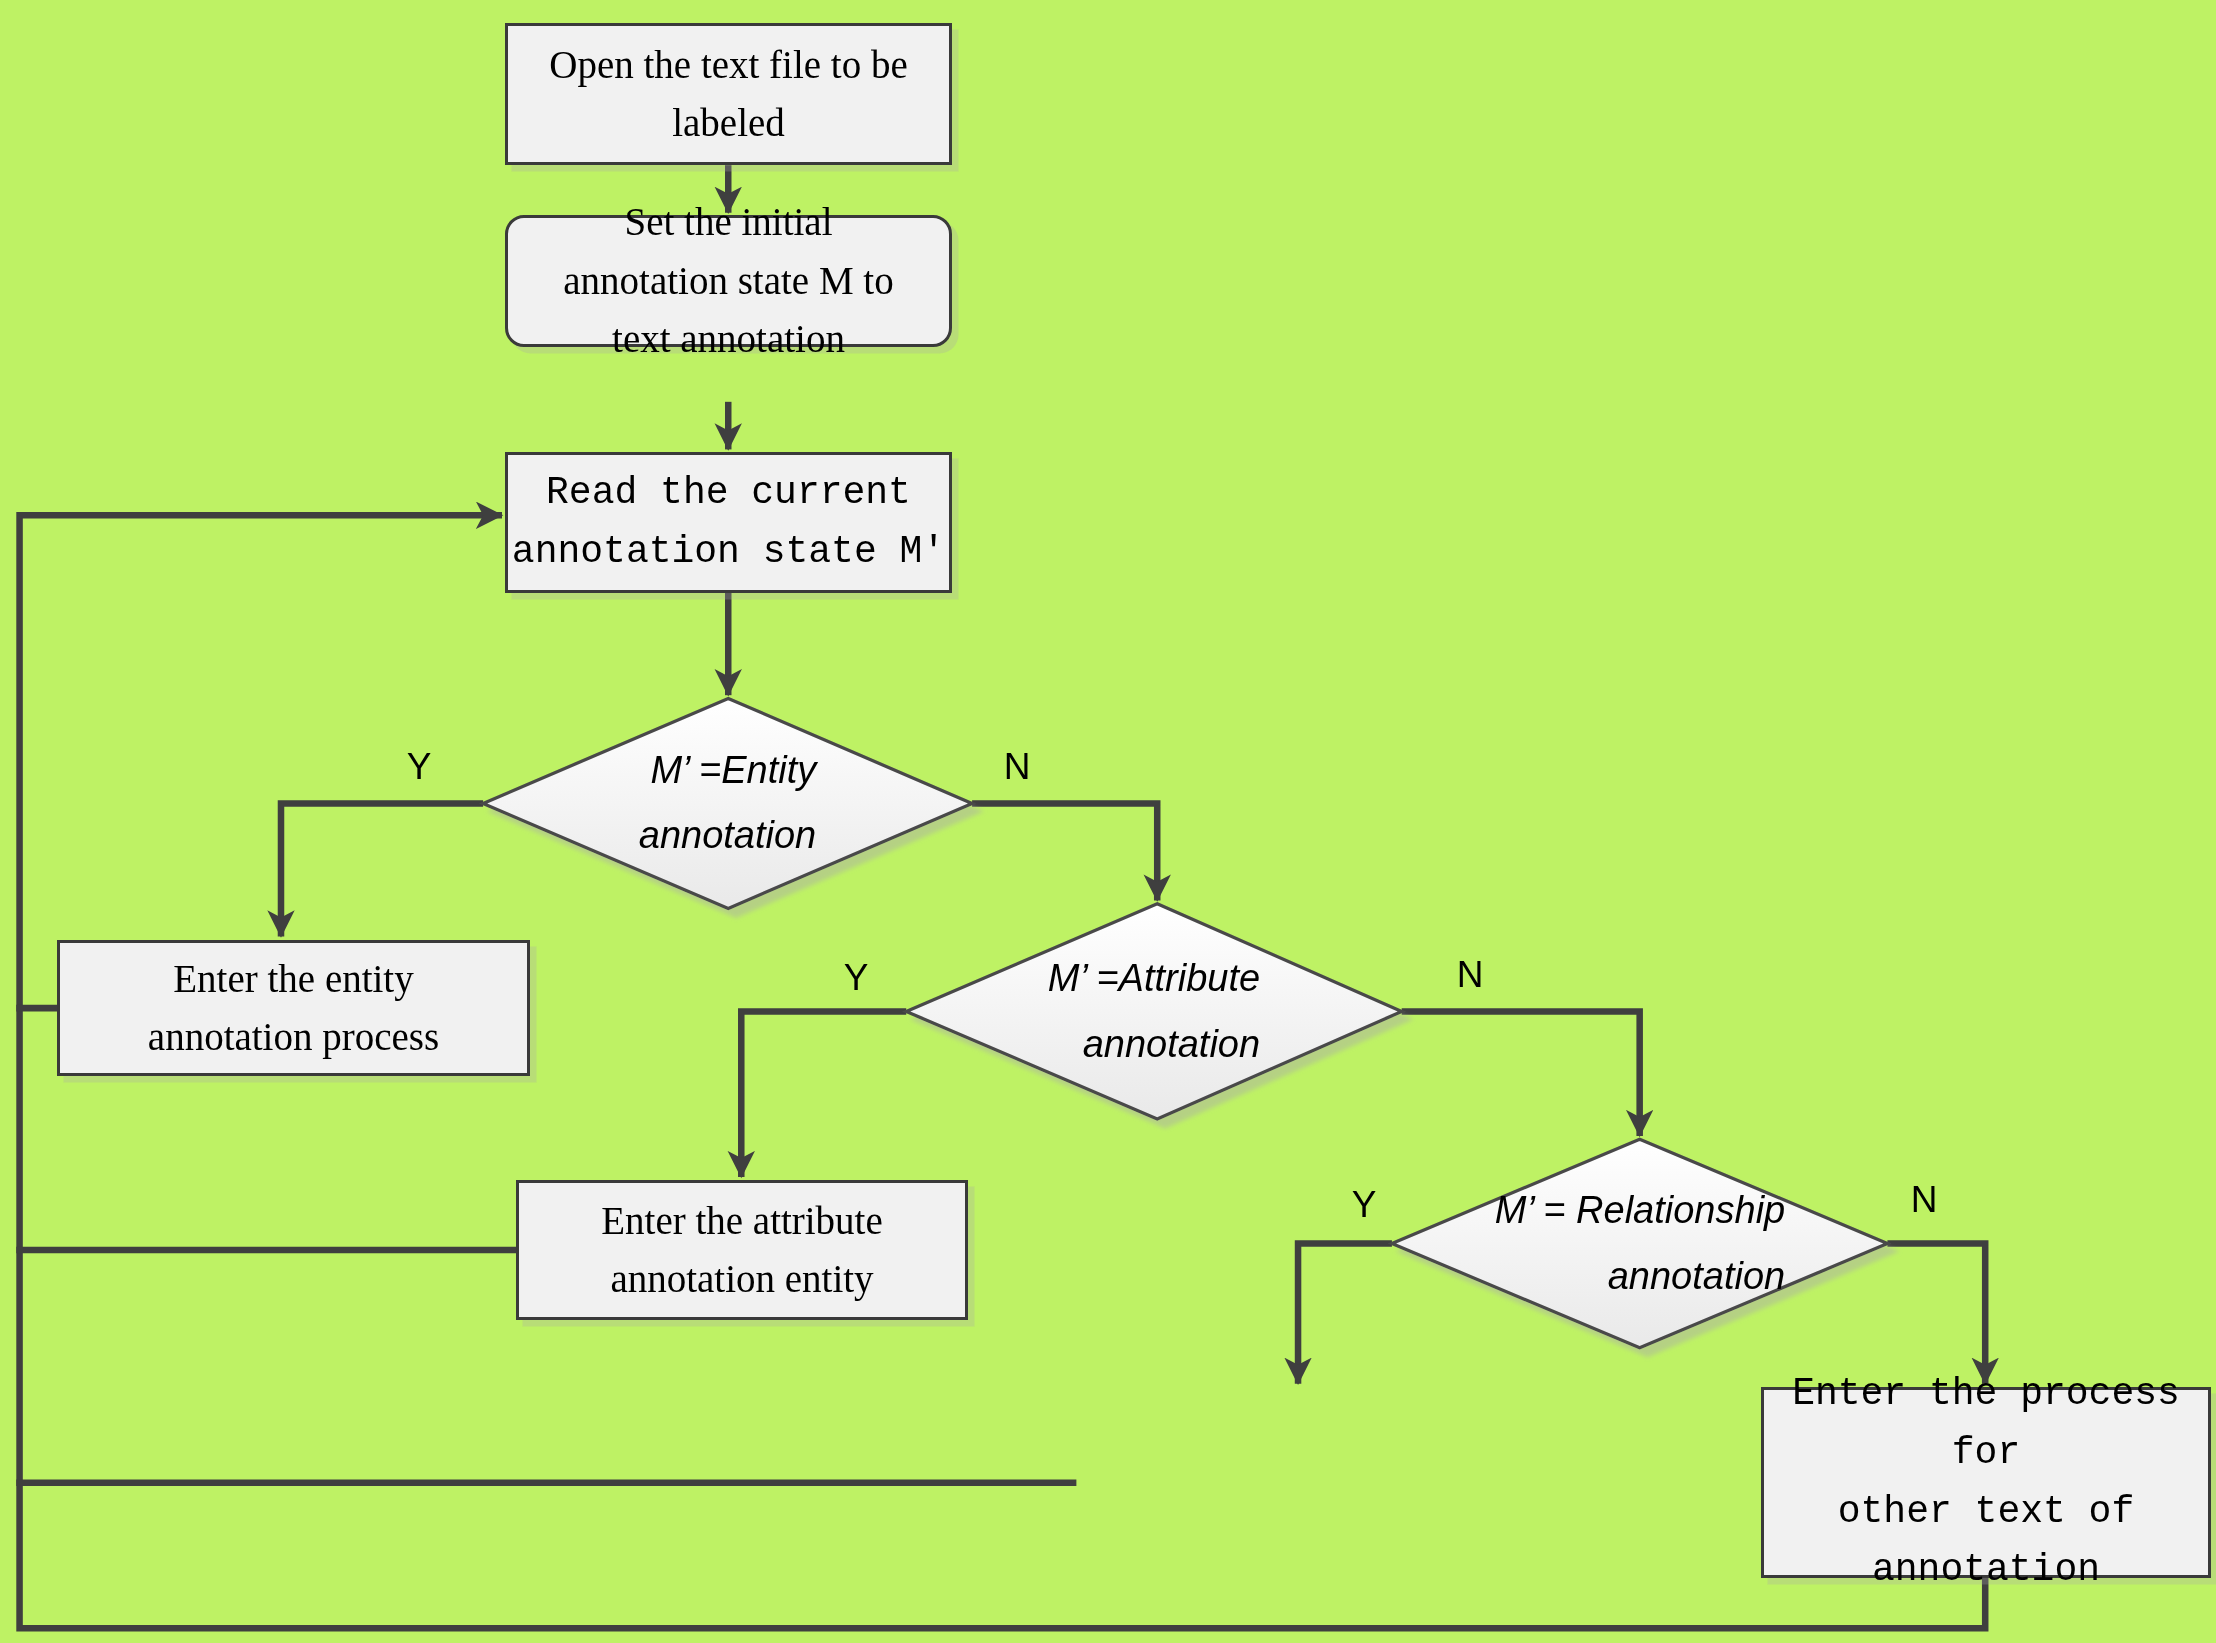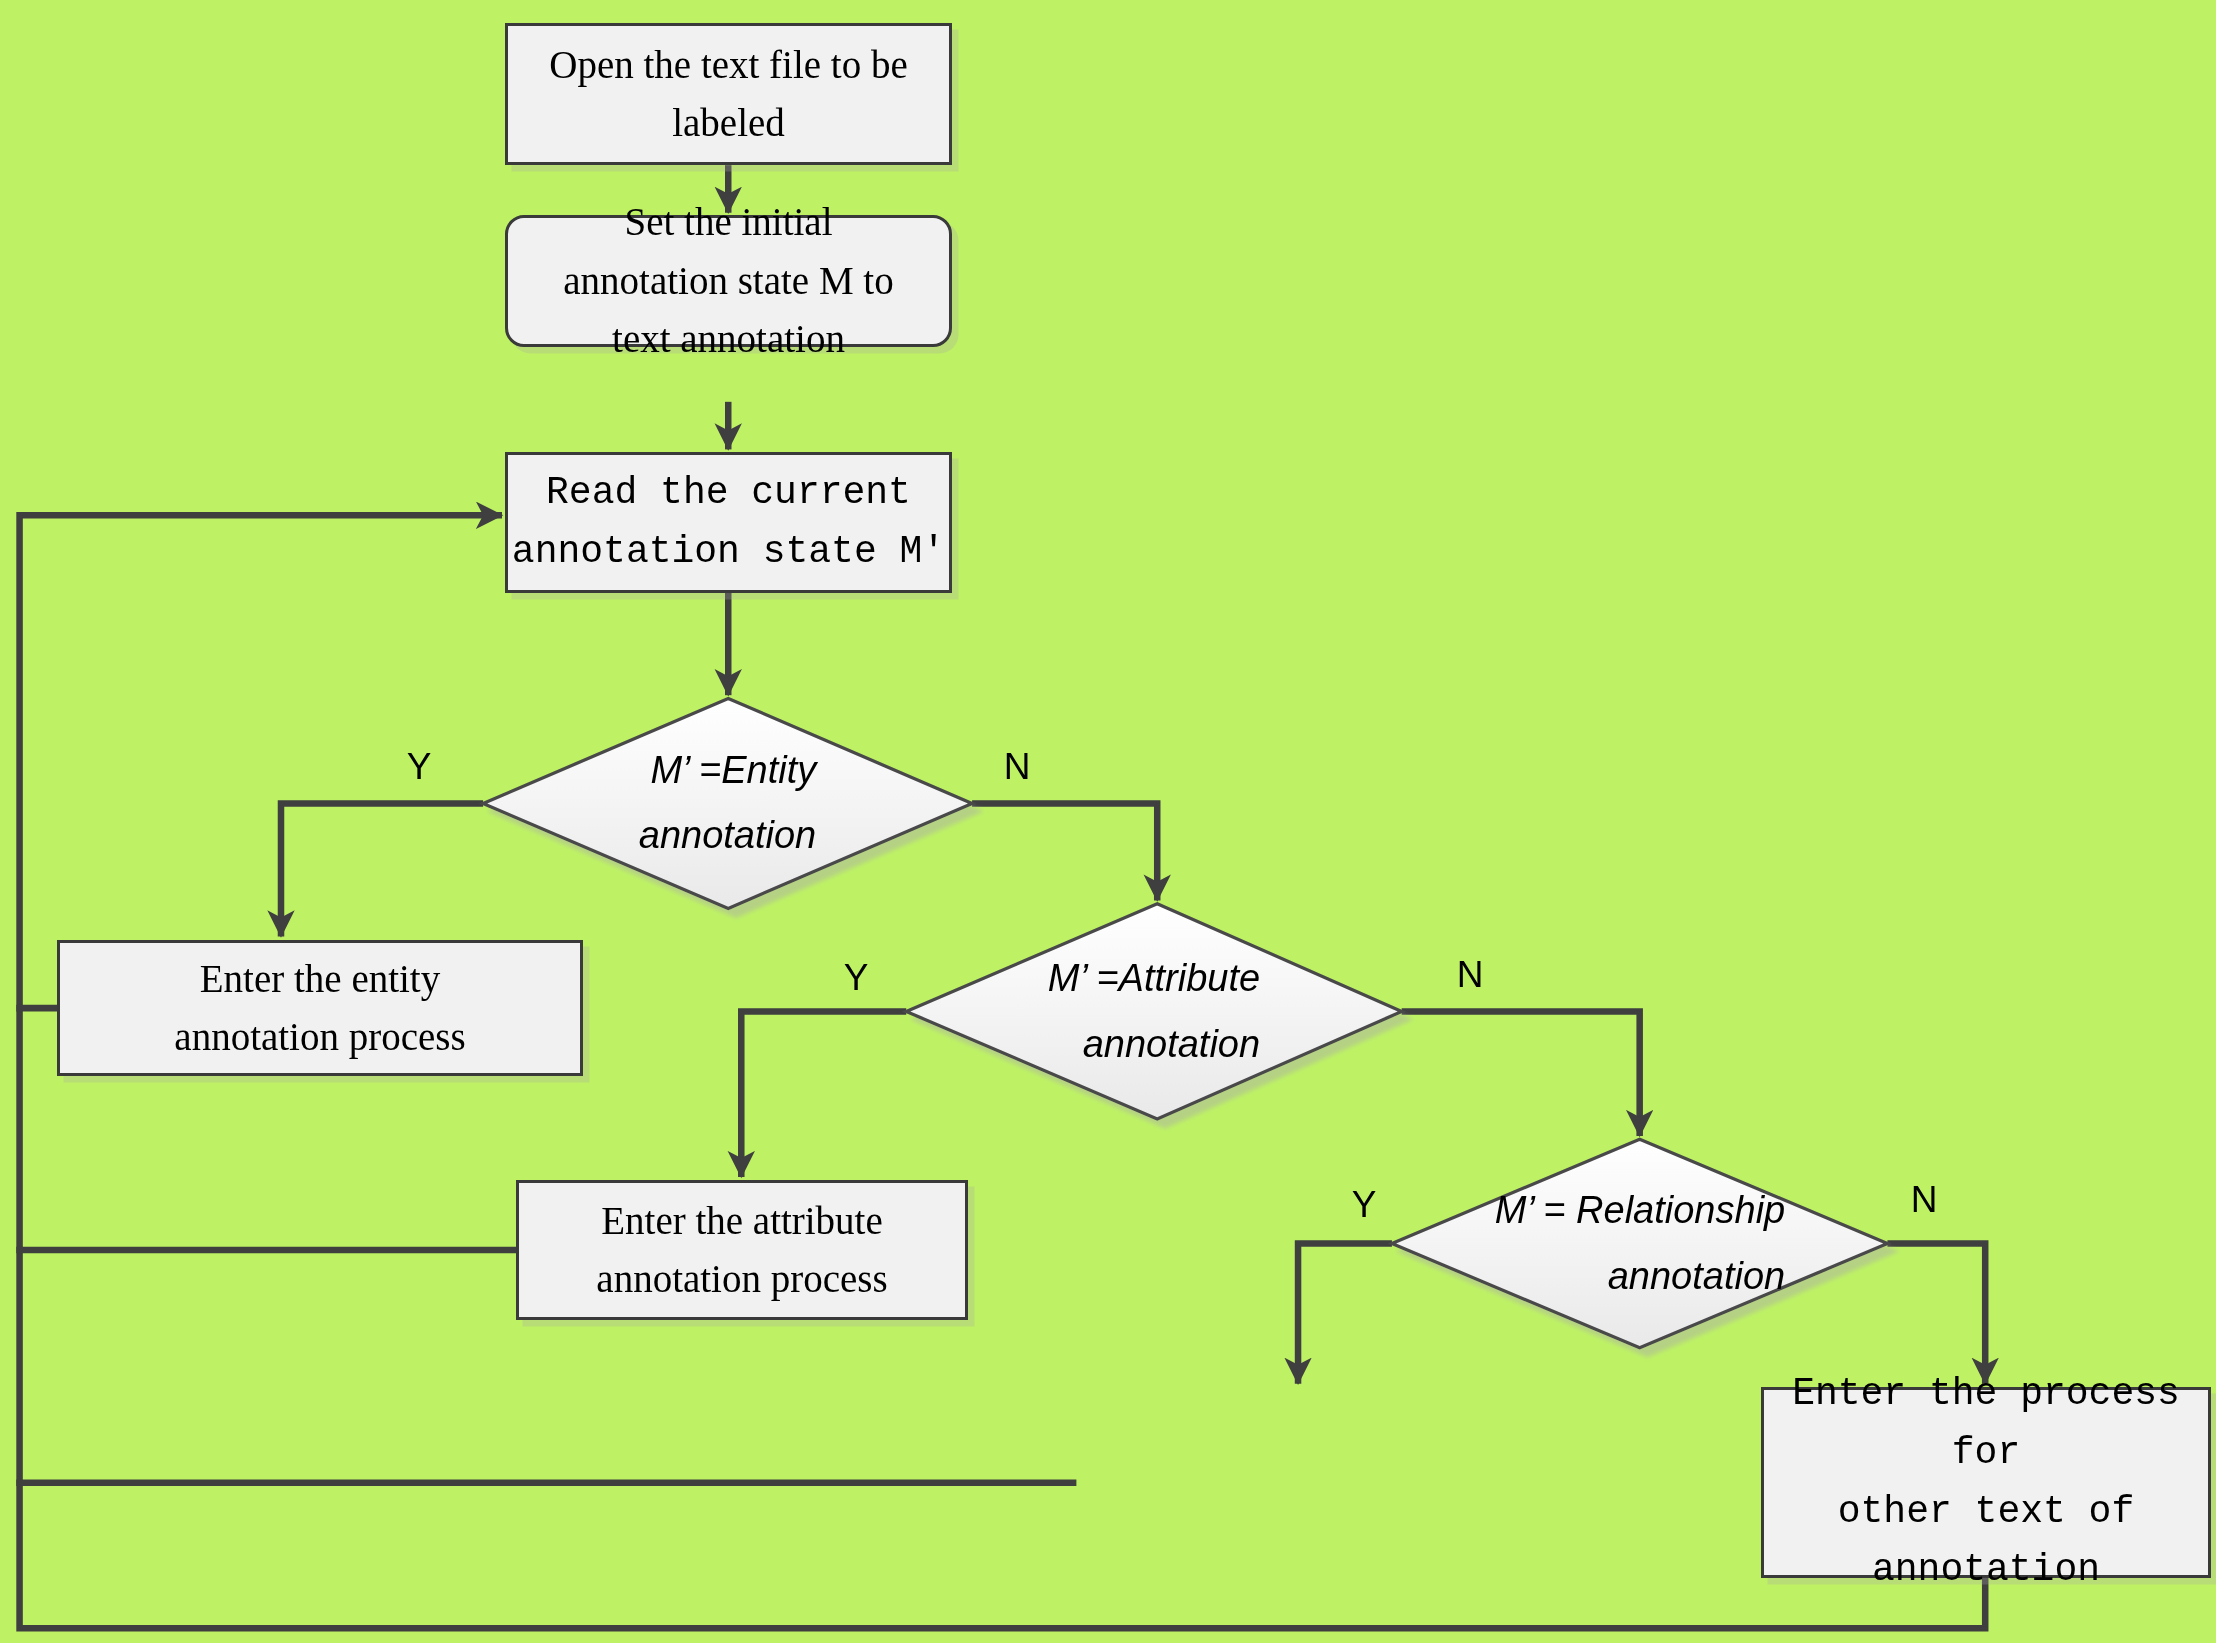--- a/index.html
+++ b/index.html
@@ -116,25 +116,25 @@
   <div class="node serif" style="left:505px; top:23px; width:447px; height:142px;">Open the text file to be
 labeled</div>
 
   <div class="node serif" style="left:505px; top:215px; width:447px; height:132px;border-radius:19px;">Set the initial
 annotation state M to
 text annotation</div>
 
   <div class="node sans" style="left:505px; top:452px; width:447px; height:141px;">Read the current
 annotation state M'</div>
 
-  <div class="node serif" style="left:57px; top:940px; width:526px; height:136px;">Enter the entity
+  <div class="node serif" style="left:57px; top:940px; width:473px; height:136px;">Enter the entity
 annotation process</div>
 
   <div class="node serif" style="left:516px; top:1180px; width:452px; height:140px;">Enter the attribute
-annotation process</div>
+annotation entity</div>
 
 
   <div class="node sans" style="left:1761px; top:1387px; width:450px; height:191px;">Enter the process for
 other text of
 annotation</div>
 
   <div class="diamond-label" style="left:483px; top:698px; width:489px; height:210px;">M’ =Entity
 annotation</div>
 
   <div class="diamond-label" style="left:906px; top:904px; width:496px; height:215px;">M’ =Attribute

